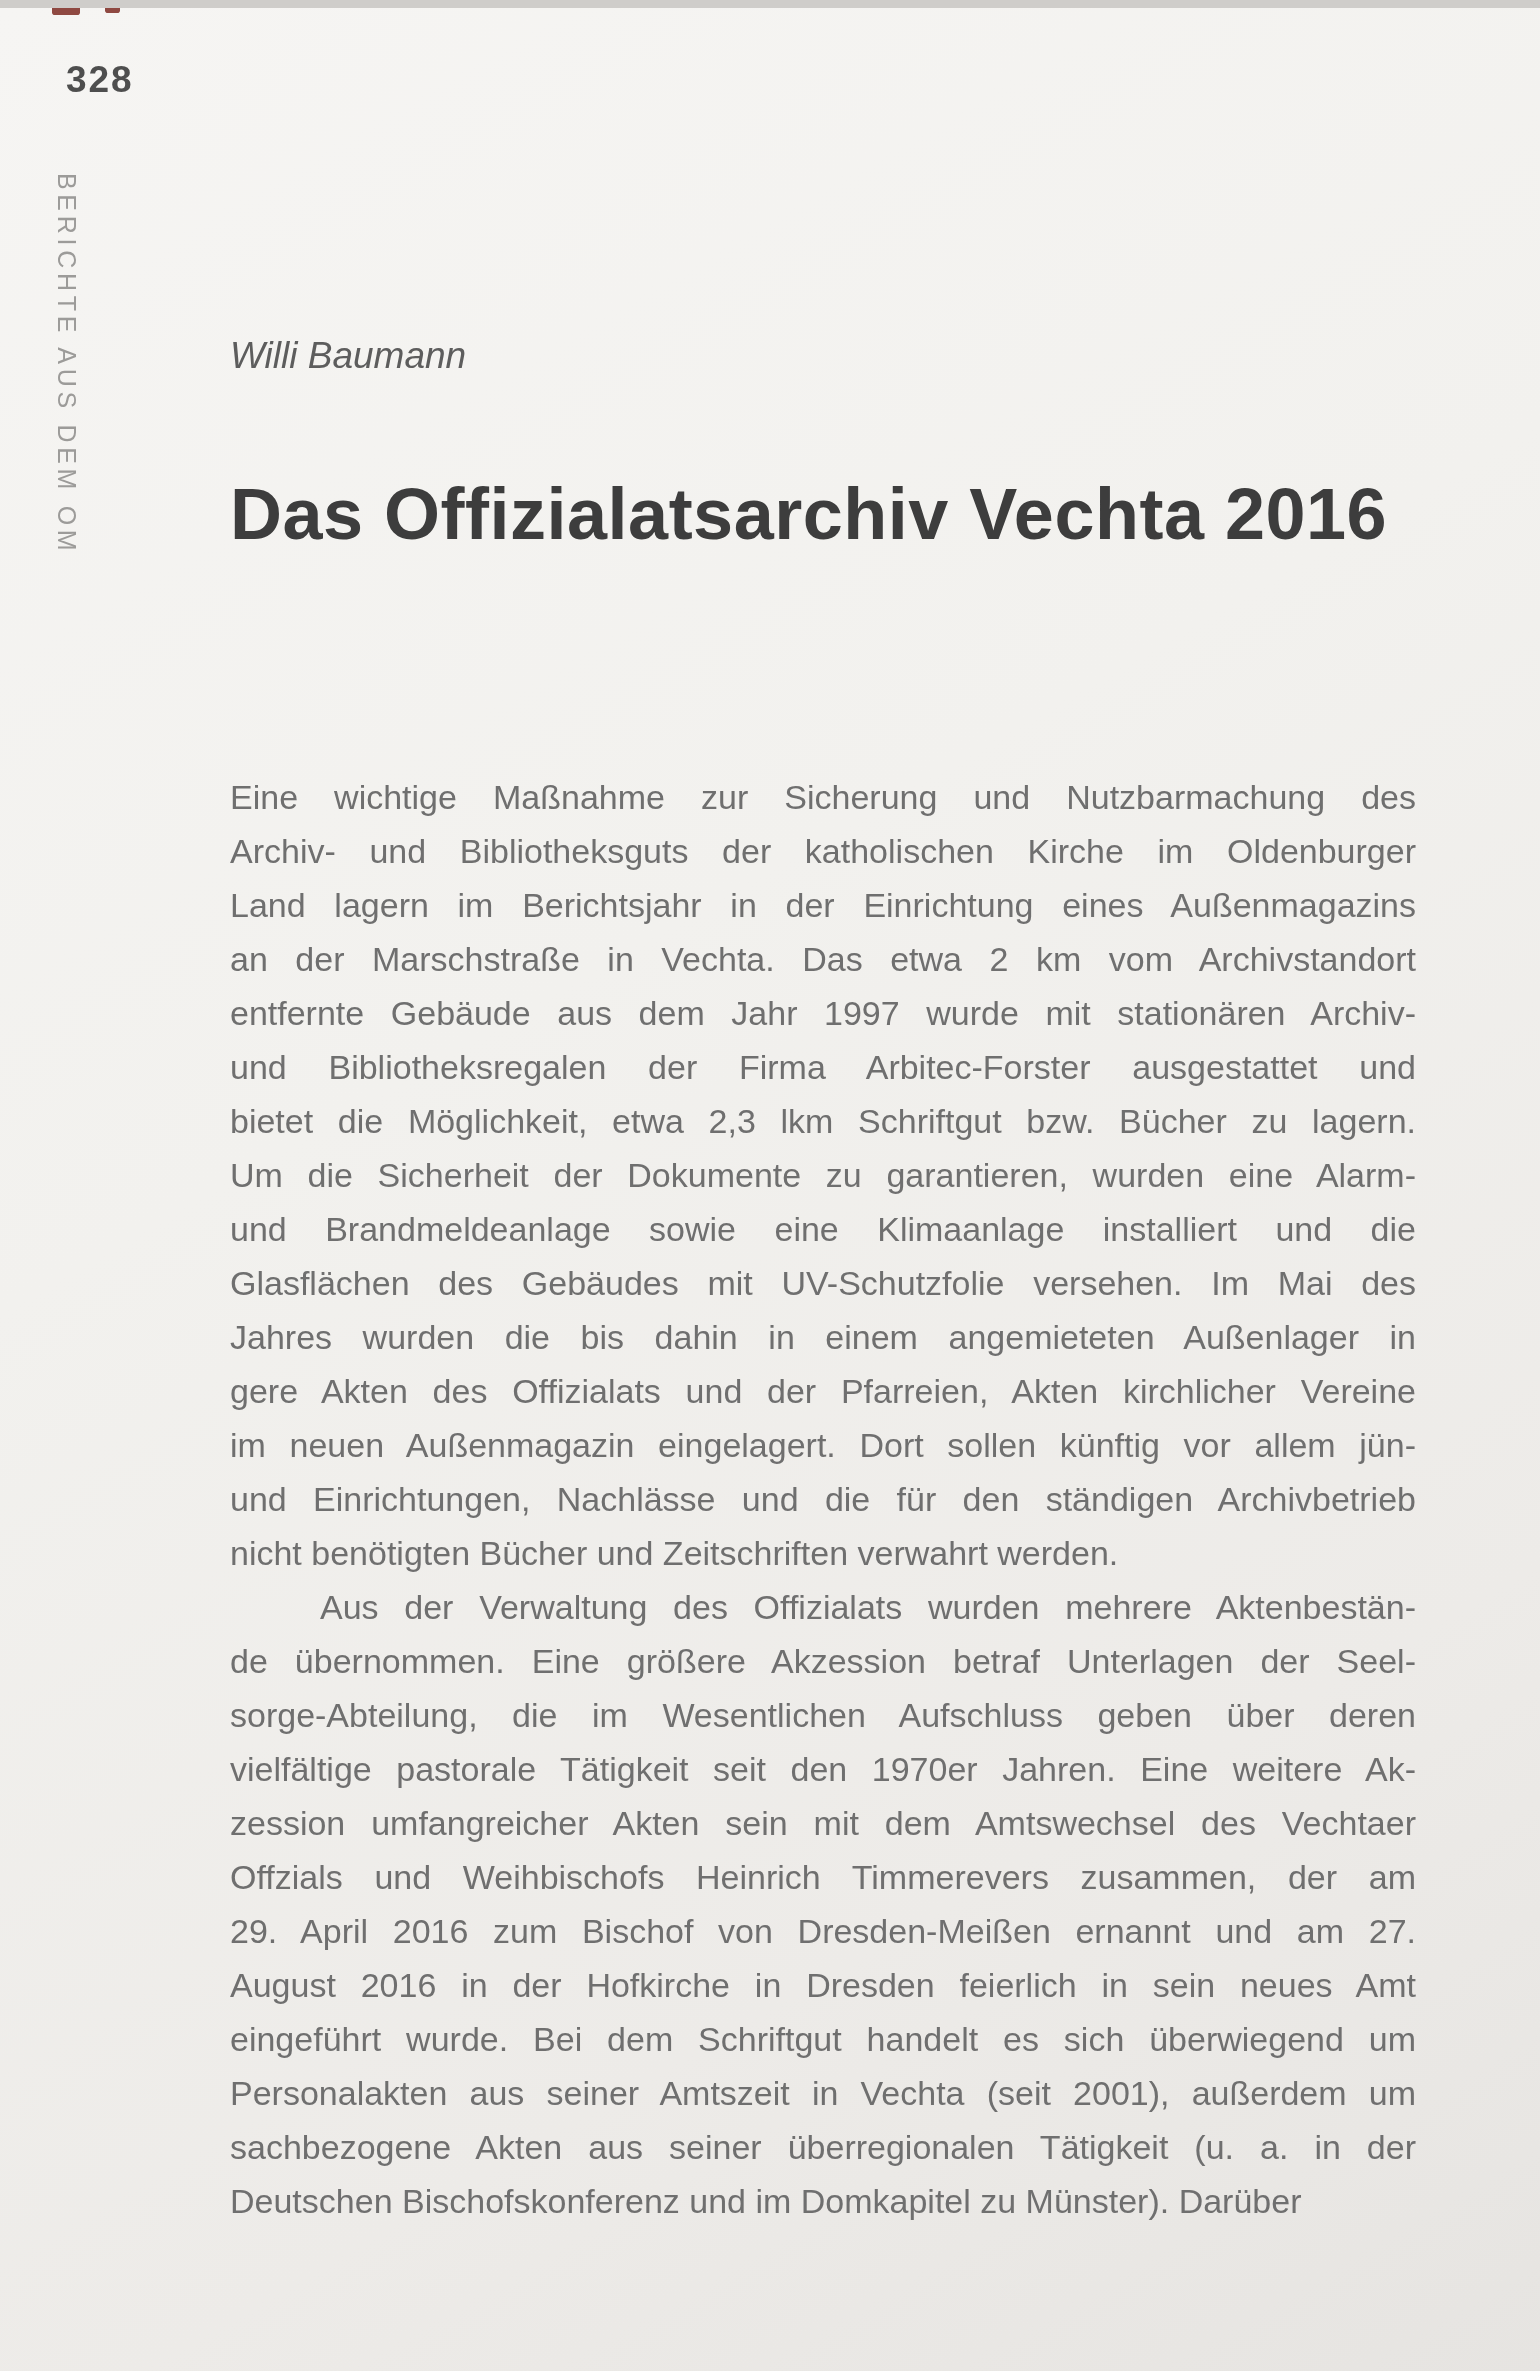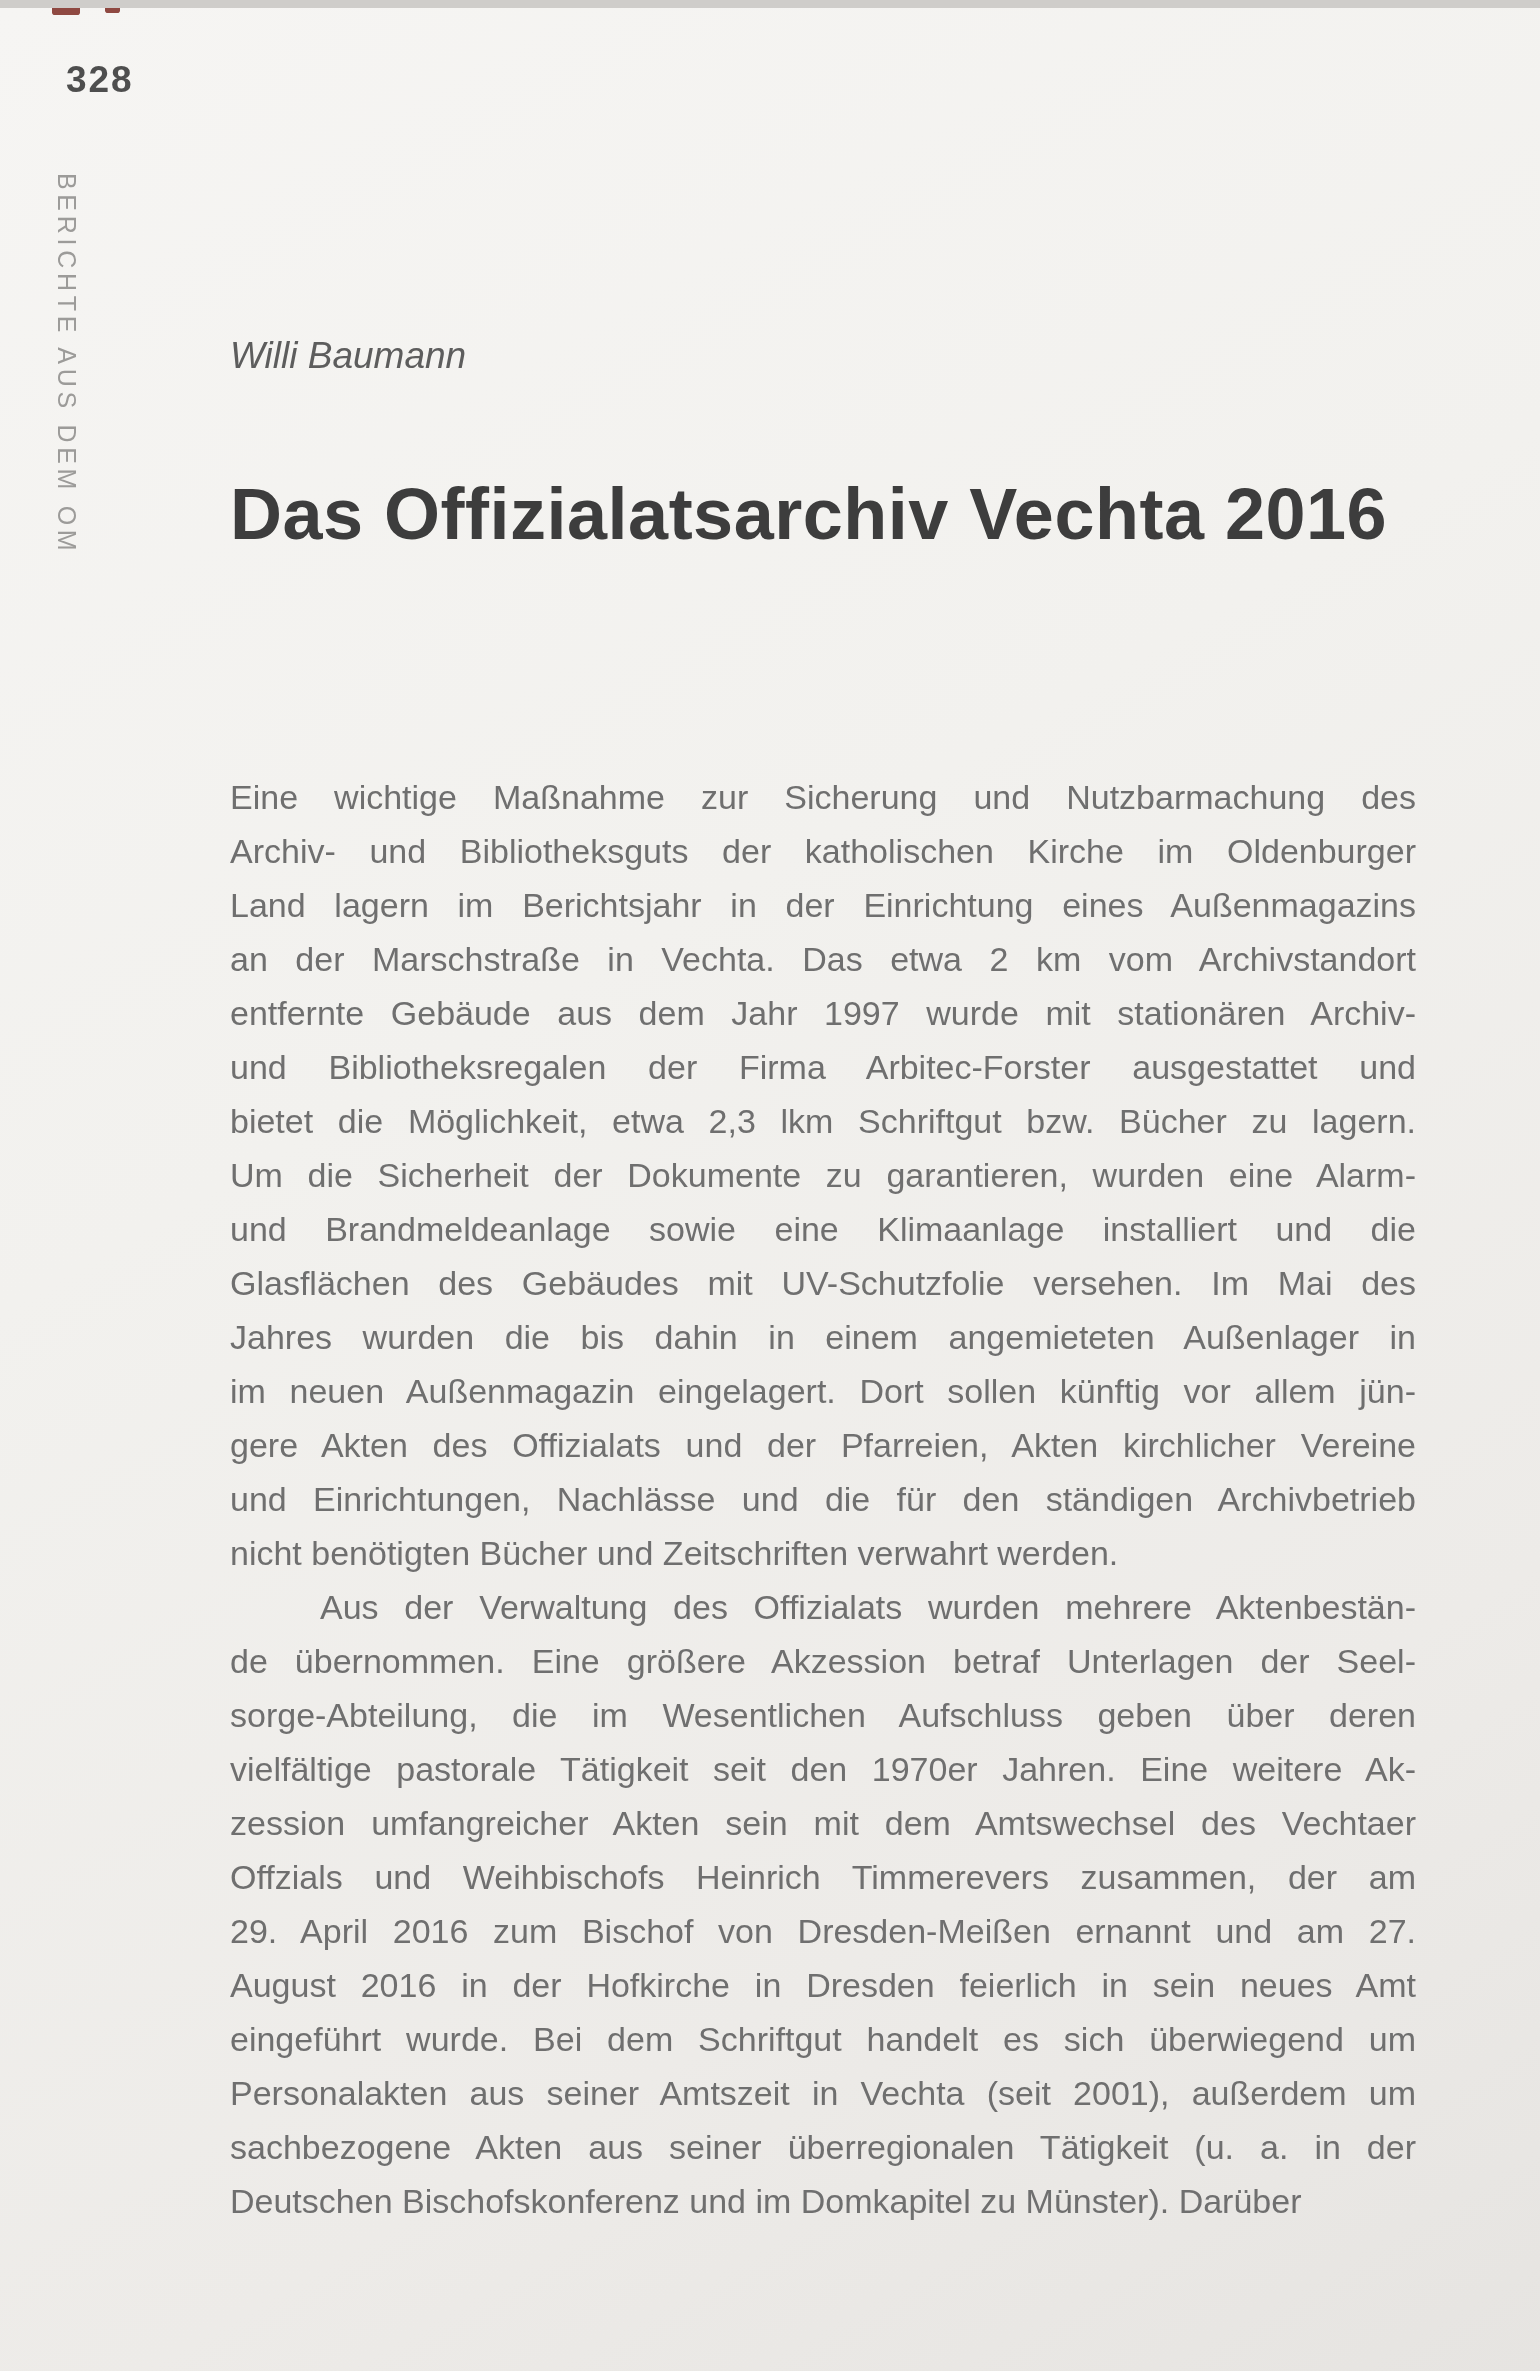--- a/index.html
+++ b/index.html
@@ -106,22 +106,22 @@
           <div class="line">Archiv- und Bibliotheksguts der katholischen Kirche im Oldenburger</div>
           <div class="line">Land lagern im Berichtsjahr in der Einrichtung eines Außenmagazins</div>
           <div class="line">an der Marschstraße in Vechta. Das etwa 2 km vom Archivstandort</div>
           <div class="line">entfernte Gebäude aus dem Jahr 1997 wurde mit stationären Archiv-</div>
           <div class="line">und Bibliotheksregalen der Firma Arbitec-Forster ausgestattet und</div>
           <div class="line">bietet die Möglichkeit, etwa 2,3 lkm Schriftgut bzw. Bücher zu lagern.</div>
           <div class="line">Um die Sicherheit der Dokumente zu garantieren, wurden eine Alarm-</div>
           <div class="line">und Brandmeldeanlage sowie eine Klimaanlage installiert und die</div>
           <div class="line">Glasflächen des Gebäudes mit UV-Schutzfolie versehen. Im Mai des</div>
           <div class="line">Jahres wurden die bis dahin in einem angemieteten Außenlager in</div>
+          <div class="line">gere Akten des Offizialats und der Pfarreien, Akten kirchlicher Vereine</div>
           <div class="line">im neuen Außenmagazin eingelagert. Dort sollen künftig vor allem jün-</div>
-          <div class="line">gere Akten des Offizialats und der Pfarreien, Akten kirchlicher Vereine</div>
           <div class="line">und Einrichtungen, Nachlässe und die für den ständigen Archivbetrieb</div>
           <div class="line last">nicht benötigten Bücher und Zeitschriften verwahrt werden.</div>
         </div>
         <div class="paragraph">
           <div class="line indent">Aus der Verwaltung des Offizialats wurden mehrere Aktenbestän-</div>
           <div class="line">de übernommen. Eine größere Akzession betraf Unterlagen der Seel-</div>
           <div class="line">sorge-Abteilung, die im Wesentlichen Aufschluss geben über deren</div>
           <div class="line">vielfältige pastorale Tätigkeit seit den 1970er Jahren. Eine weitere Ak-</div>
           <div class="line">zession umfangreicher Akten sein mit dem Amtswechsel des Vechtaer</div>
           <div class="line">Offzials und Weihbischofs Heinrich Timmerevers zusammen, der am</div>

